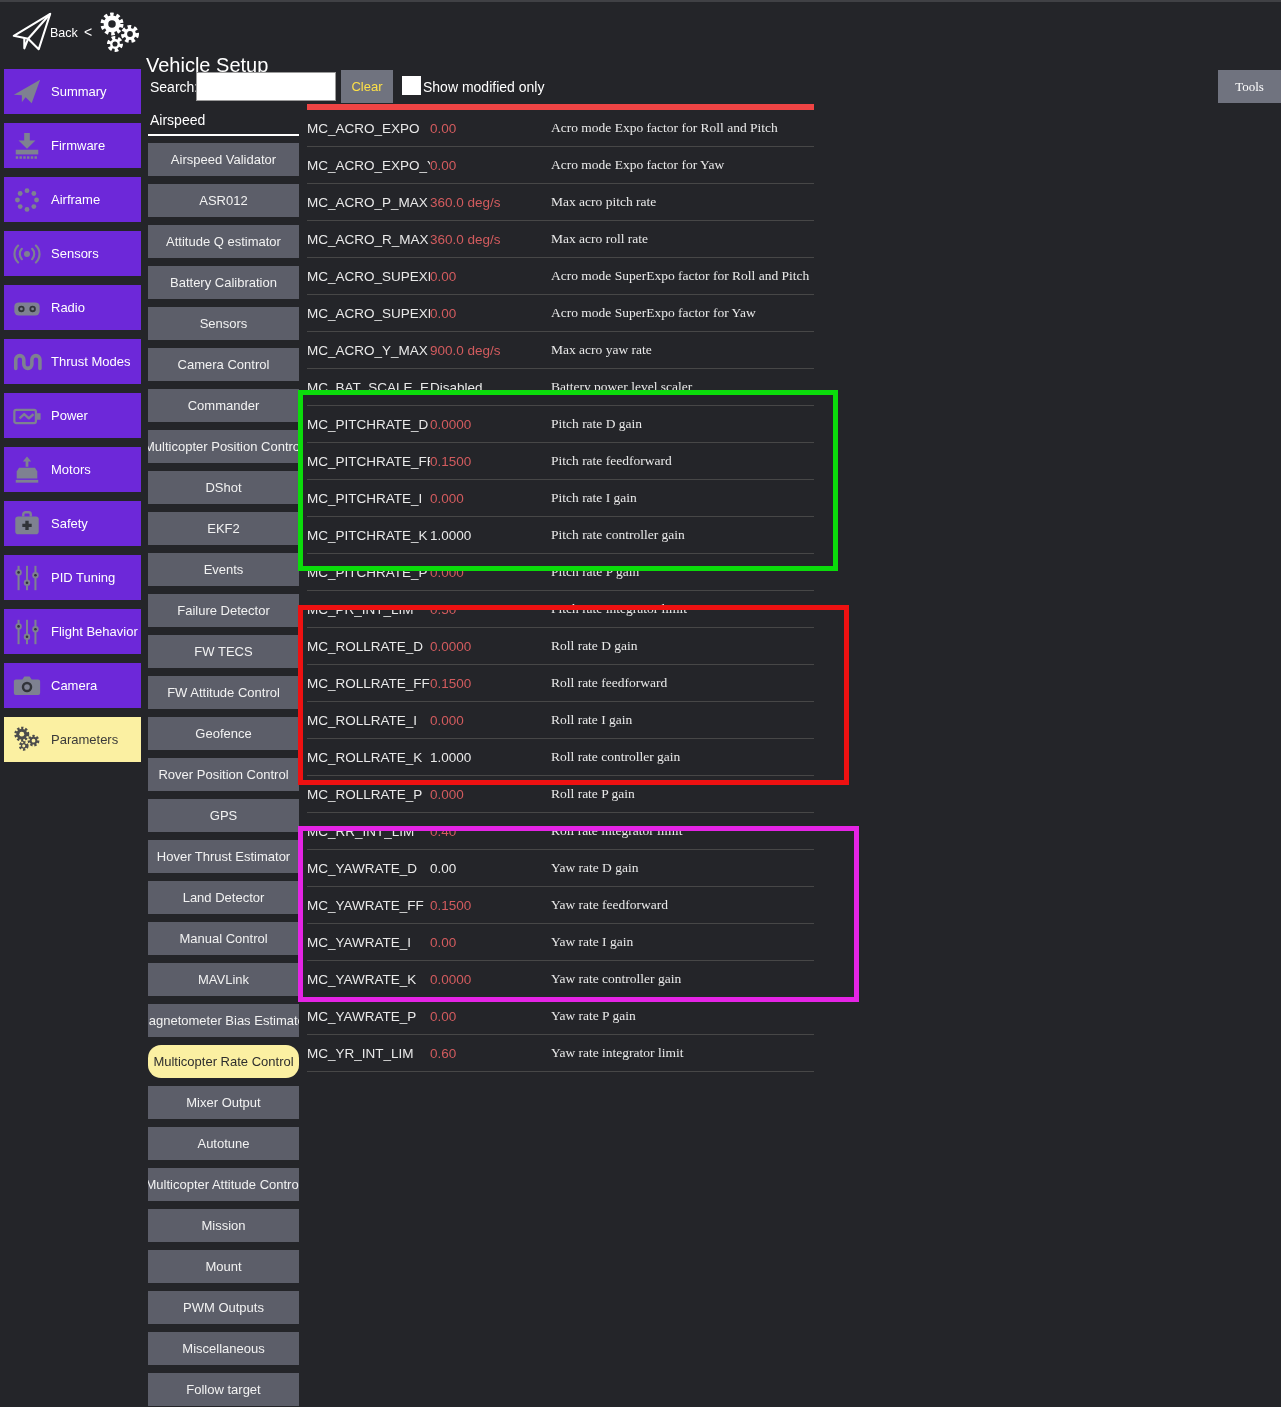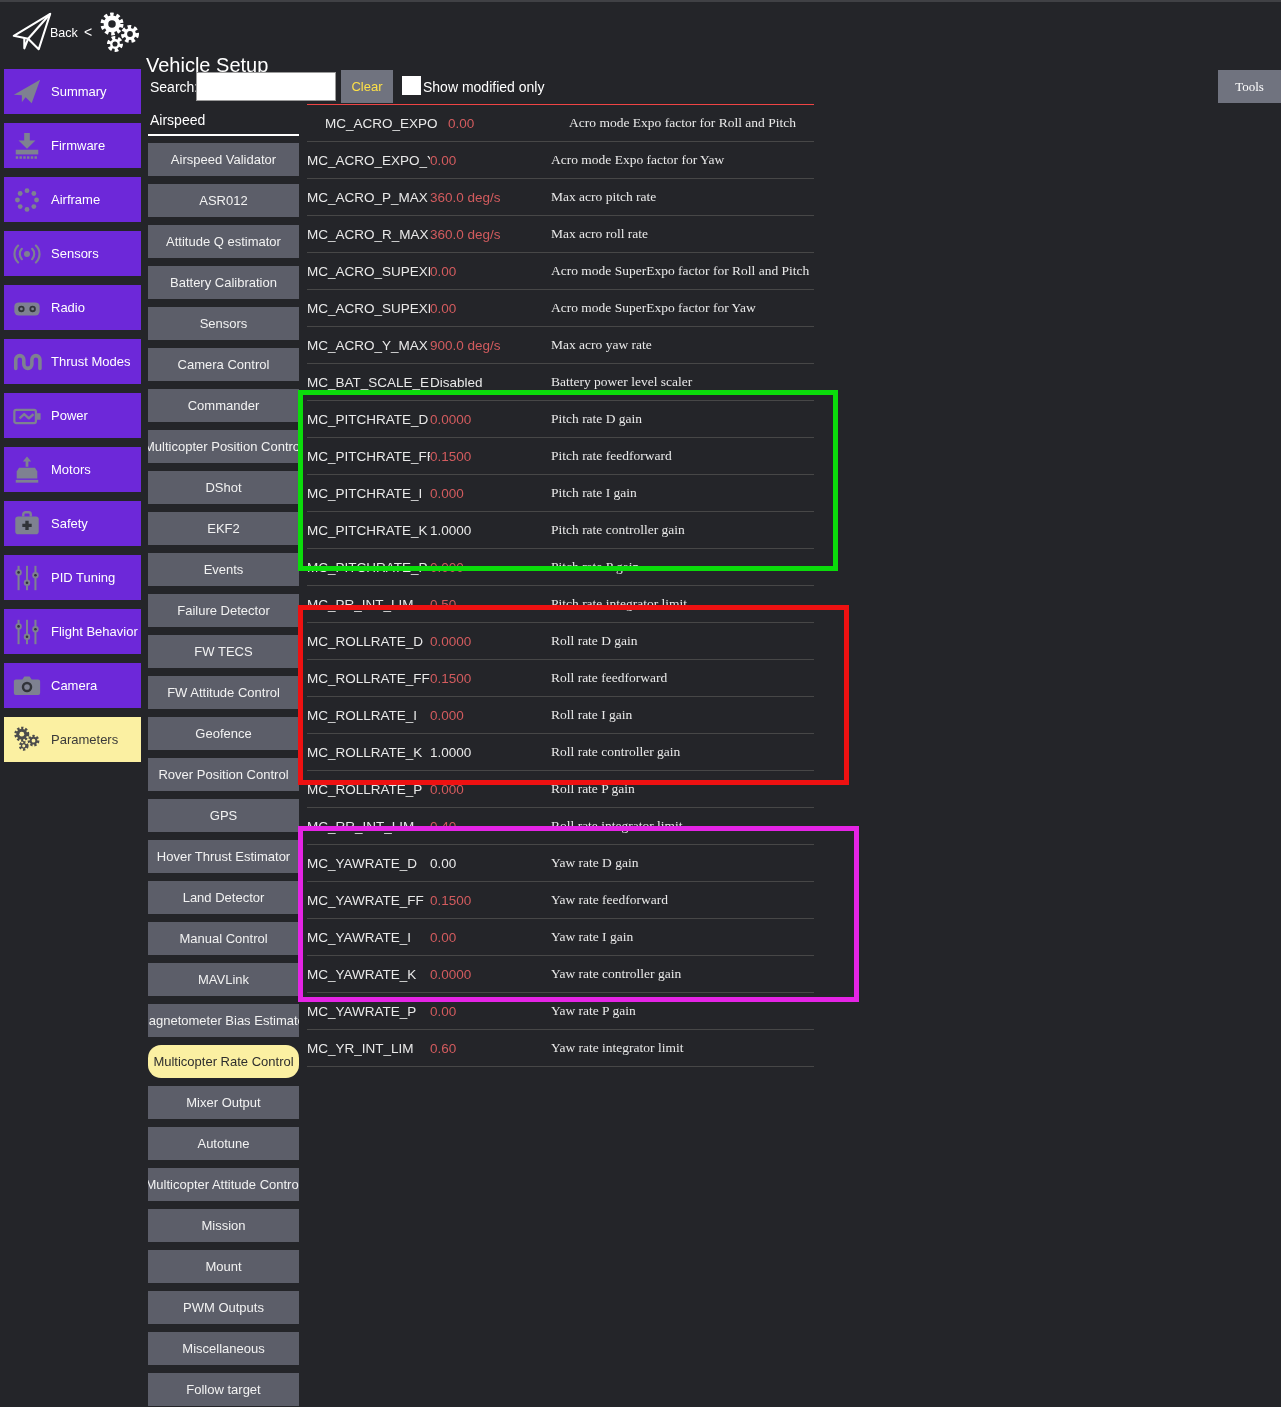--- a/index.html
+++ b/index.html
@@ -40,21 +40,21 @@
     background:#fff;border:1px solid #9a9a9a;font-size:13px;padding:2px 4px;color:#222;}
   .clear-btn{position:absolute;left:341px;top:68px;width:52px;height:33px;background:#70737f;
     color:#fde047;font-size:13px;display:flex;align-items:center;justify-content:center;cursor:pointer;}
   .modified-chk{position:absolute;left:402px;top:74px;width:19px;height:19px;background:#fff;cursor:pointer;}
   .modified-lbl{position:absolute;left:423px;top:77px;font-size:14px;color:#fff;}
   .tools-btn{position:absolute;left:1218px;top:68px;width:63px;height:33px;background:#70737f;
     color:#fff;font-size:13px;display:flex;align-items:center;justify-content:center;cursor:pointer;font-family:Liberation Serif, serif;}
   
   .param-table{position:absolute;left:307px;top:102px;width:507px;}
   .param-row{height:36px;display:flex;align-items:center;border-bottom:1px solid #474747;cursor:pointer;}
-  .param-row:first-child{border-top:1px solid #ef4444;justify-content:center;}
+  .param-row:first-child{border-top:6px solid #ef4444;}
   .p-name{width:123px;flex:0 0 123px;font-size:13.5px;color:#e9e9e9;white-space:nowrap;overflow:hidden;}
   .p-value{width:121px;flex:0 0 121px;font-size:13.5px;color:#e9e9e9;white-space:nowrap;}
   .p-value.modified{color:#d25b5e;}
   .p-desc{font-size:13.5px;color:#e9e9e9;white-space:nowrap;font-family:Liberation Serif, serif;}
   
   .annotation{position:absolute;border-style:solid;border-width:5px;box-sizing:border-box;pointer-events:none;}
 </style>
 </head>
 <body>
 

